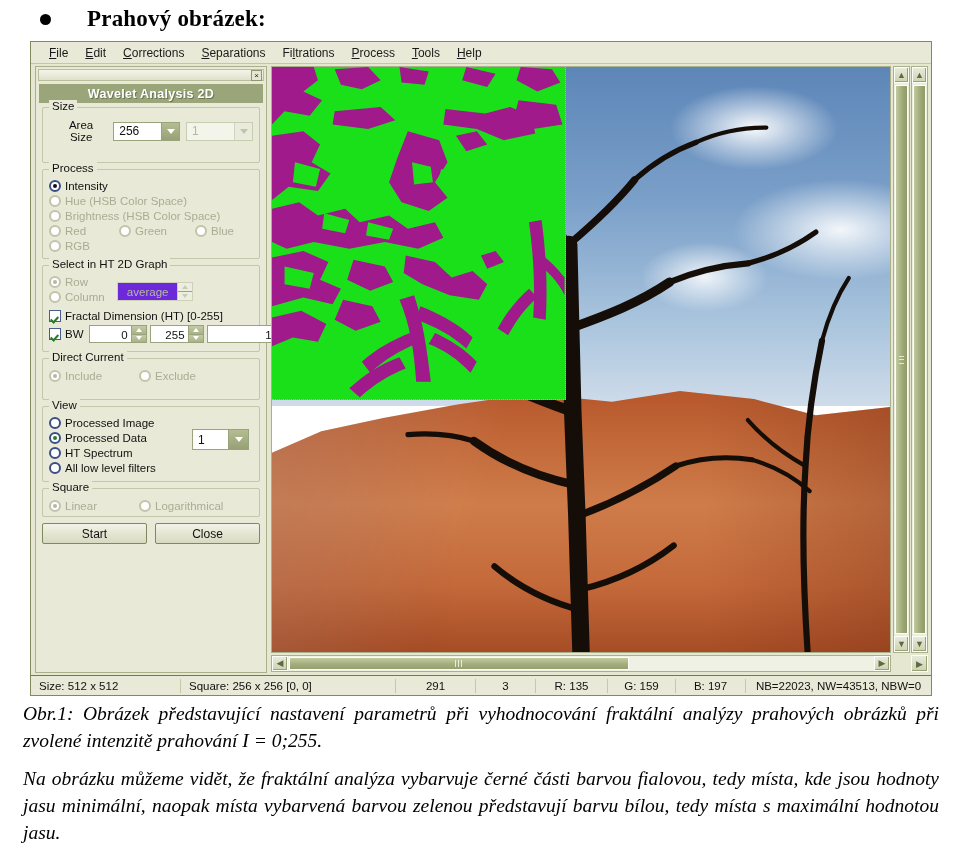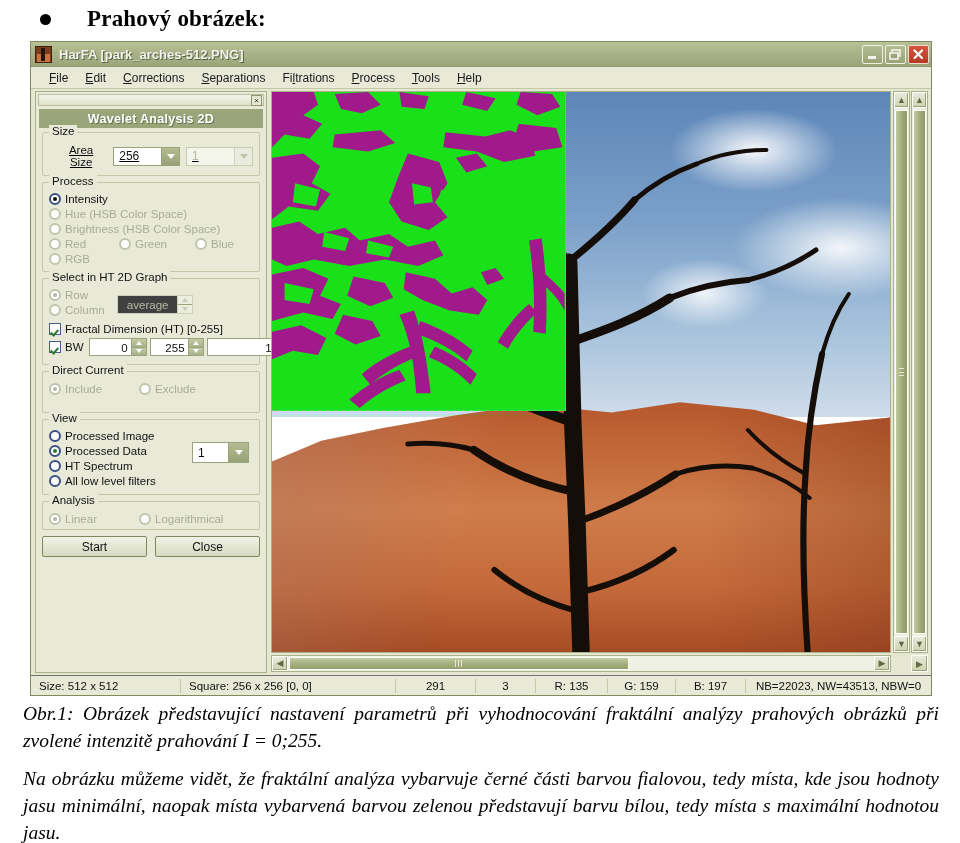--- a/index.html
+++ b/index.html
@@ -314,21 +314,21 @@
   .spin .sb {
     flex: 1 1 0;
     background: linear-gradient(to bottom,#c3cb a4,#a8b187);
     background: linear-gradient(to bottom,#c3cba4,#a8b187);
     display: flex; align-items: center; justify-content: center;
     cursor: pointer;
   }
   .spin .sb:first-child { border-bottom: 1px solid #9aa47c; }
   .tri-up-sm { width:0;height:0;border-left:3px solid transparent;border-right:3px solid transparent;border-bottom:4px solid #fff; }
   .tri-dn-sm { width:0;height:0;border-left:3px solid transparent;border-right:3px solid transparent;border-top:4px solid #fff; }
-  .spin.dim { border-color:#cdd1b8; background:#404040; }
+  .spin.dim { border-color:#cdd1b8; background:#6d28d9; }
   .spin.dim .sval { color:#b5baa2; }
   .spin.dim .sbtns { border-left-color:#cdd1b8; }
   .spin.dim .sb { background:#eceedf; }
   .spin.dim .tri-up-sm { border-bottom-color:#c8ccb4; }
   .spin.dim .tri-dn-sm { border-top-color:#c8ccb4; }
 
   
   .btnrow { display: flex; gap: 8px; margin-top: 5px; }
   .pbtn {
     flex: 1 1 0;
@@ -515,42 +515,20 @@
 </head>
 <body>
 
 <div class="doc-bullet-line">
   <span class="bullet-dot"></span>
   <span class="bullet-text">Prahový obrázek:</span>
 </div>
 
 <div class="app-window">
 
-  <div class="titlebar">
-    <span class="title-icon"></span>
-    <span class="title-text">HarFA [park_arches-512.PNG]</span>
-    <span class="win-btns">
-      <span class="win-btn">
-        <svg width="15" height="13" viewBox="0 0 15 13">
-            <rect x="3" y="8" width="8" height="3" fill="#f2f3ea"></rect>
-          </svg>
-      </span>
-      <span class="win-btn">
-        <svg width="15" height="13" viewBox="0 0 15 13">
-          <rect x="4" y="2" width="8" height="6" fill="none" stroke="#f2f3ea" stroke-width="1.6"></rect>
-          <rect x="2" y="5" width="8" height="6" fill="#9aa478" stroke="#f2f3ea" stroke-width="1.6"></rect>
-        </svg>
-      </span>
-      <span class="win-btn close">
-        <svg width="15" height="13" viewBox="0 0 15 13">
-          <path d="M3.5 2.5 L11 10 M11 2.5 L3.5 10" stroke="#ffffff" stroke-width="2.2" stroke-linecap="round"></path>
-        </svg>
-      </span>
-    </span>
-  </div>
 
   <div class="menubar">
     <span class="menu-item"><span class="acc">F</span>ile</span>
     <span class="menu-item"><span class="acc">E</span>dit</span>
     <span class="menu-item"><span class="acc">C</span>orrections</span>
     <span class="menu-item"><span class="acc">S</span>eparations</span>
     <span class="menu-item">Fi<span class="acc">l</span>trations</span>
     <span class="menu-item"><span class="acc">P</span>rocess</span>
     <span class="menu-item"><span class="acc">T</span>ools</span>
     <span class="menu-item"><span class="acc">H</span>elp</span>
@@ -559,21 +537,21 @@
   <div class="app-body">
 
     <div class="tool-panel">
       <div class="tp-caption">
         <span class="tp-close">×</span>
       </div>
       <div class="tp-title">Wavelet Analysis 2D</div>
 
       <div class="tp-inner">
 
-        <div class="group" style="padding-top:9px;padding-bottom:7px;text-decoration:underline;">
+        <div class="group" style="padding-top:9px;padding-bottom:19px;">
           <span class="legend">Size</span>
           <div class="row" style="margin-top:2px;">
             <span class="lbl" style="margin-left:8px;margin-right:8px;text-align:center;">Area Size</span>
             <span class="combo">
               <span class="val">256</span>
               <span class="arrow">
                   <i class="tri-down"></i>
                 </span>
             </span>
             <span style="width:6px;"></span>
@@ -719,21 +697,21 @@
             <span class="combo" style="margin-top:12px;margin-right:4px;height:21px;">
               <span class="val" style="width:30px;">1</span>
               <span class="arrow" style="width:19px;height:19px;">
                   <i class="tri-down"></i>
                 </span>
             </span>
           </div>
         </div>
 
         <div class="group" style="padding-bottom:4px;">
-          <span class="legend">Analysis</span>
+          <span class="legend">Square</span>
           <div class="row" style="margin-top:1px;">
             <span class="radio dim on"></span>
             <span class="lbl dim" style="width:74px;">Linear</span>
             <span class="radio dim"></span>
             <span class="lbl dim">Logarithmical</span>
           </div>
         </div>
 
         <div class="btnrow">
           <span class="pbtn">Start</span>

